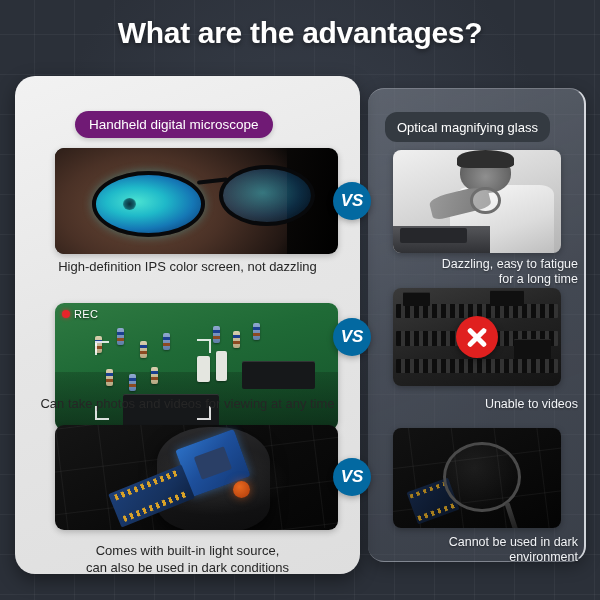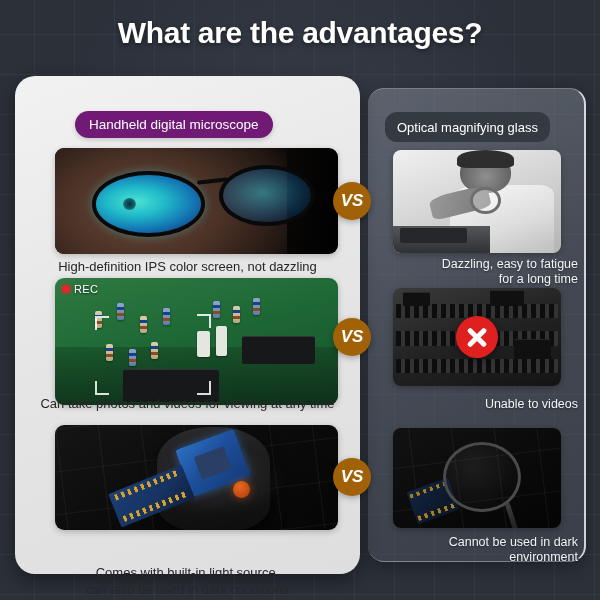--- a/index.html
+++ b/index.html
@@ -95,37 +95,37 @@
   }
   .r-cap {
     position:absolute; left:378px; width:200px;
     text-align:right; color:#f2f4f7;
     font-size:12.5px; line-height:15px; z-index:4;
     text-shadow:0 1px 2px rgba(0,0,0,0.45);
   }
   
   #limg-0 { top:148px; height:106px; }
   #lcap-0 { top:258px; }
-  #limg-1 { top:278px; height:127px; }
+  #limg-1 { top:303px; height:127px; }
   #lcap-1 { top:395px; }
   #limg-2 { top:425px; height:105px; }
-  #lcap-2 { top:564px; }
+  #lcap-2 { top:542px; }
 
   #rimg-0 { top:150px; height:103px; }
   #rcap-0 { top:257px; }
   #rimg-1 { top:288px; height:98px; }
   #rcap-1 { top:397px; }
   #rimg-2 { top:428px; height:100px; }
   #rcap-2 { top:535px; }
 
   
   .vs {
     position:absolute; left:333px;
     width:38px; height:38px; border-radius:50%;
-    background:#a16207;
+    background:#0369a1;
     color:#ffffff;
     font-size:17px; font-weight:bold; font-style:italic;
     display:flex; align-items:center; justify-content:center;
     z-index:9;
     box-shadow:0 2px 6px rgba(0,0,0,0.30);
   }
   #vs-0 { top:182px; }
   #vs-1 { top:318px; }
   #vs-2 { top:458px; }
 

